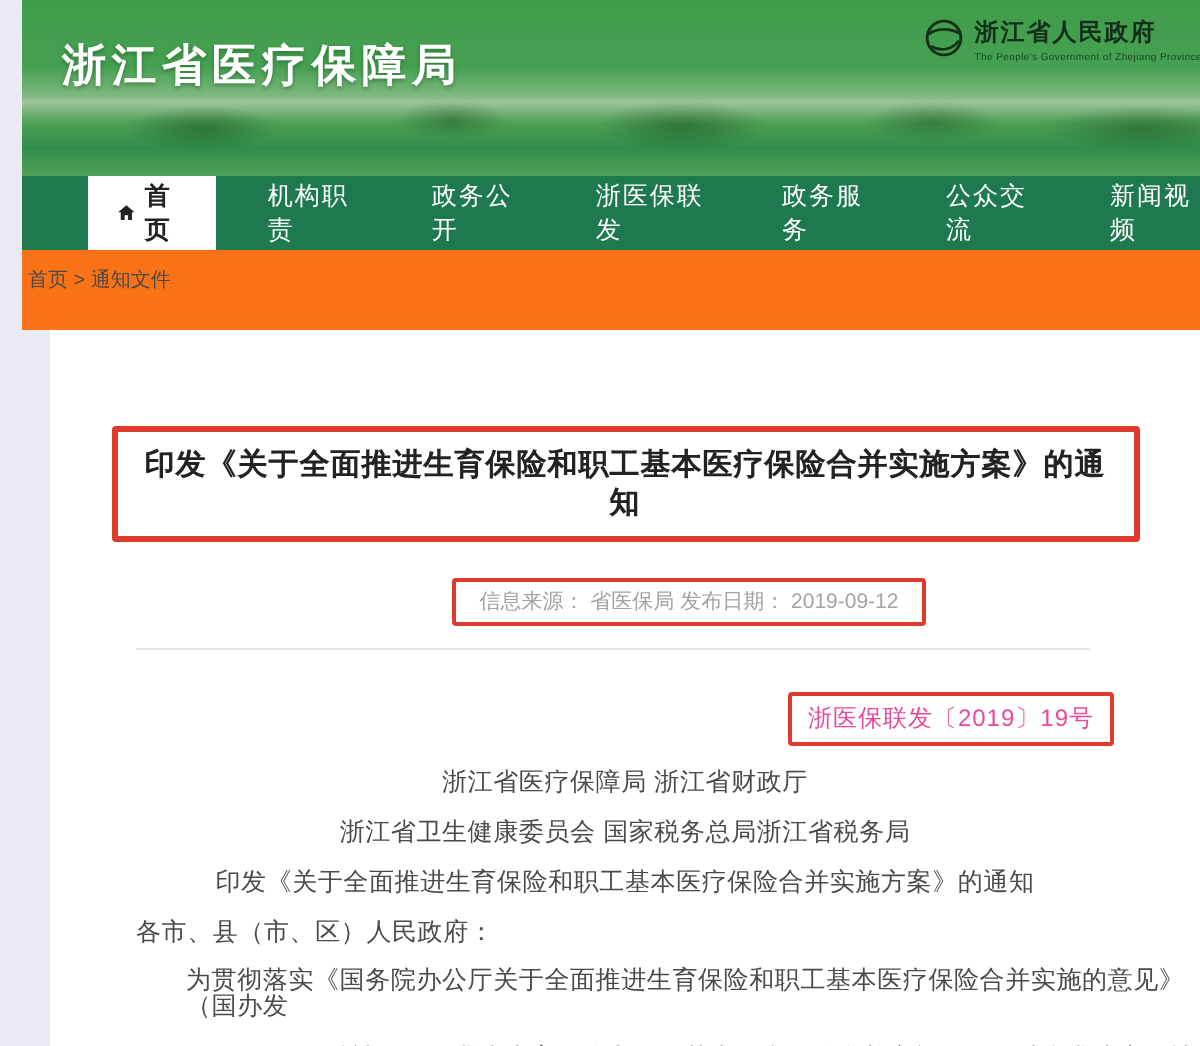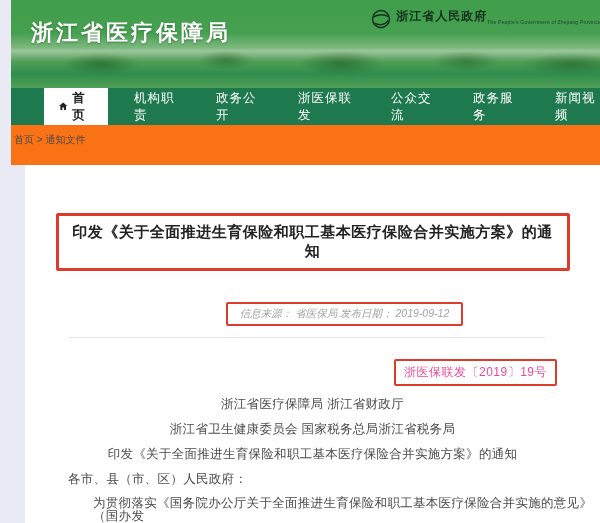--- a/index.html
+++ b/index.html
@@ -13,21 +13,21 @@
       radial-gradient(ellipse 55px 16px at 90px 64px, rgba(15,70,25,.45), transparent 70%),
       radial-gradient(ellipse 40px 14px at 215px 60px, rgba(15,70,25,.40), transparent 70%),
       radial-gradient(ellipse 60px 18px at 330px 63px, rgba(12,62,22,.42), transparent 70%),
       radial-gradient(ellipse 48px 15px at 455px 61px, rgba(15,70,25,.38), transparent 70%),
       radial-gradient(ellipse 70px 16px at 560px 64px, rgba(12,62,22,.40), transparent 70%),
       linear-gradient(180deg,#3f9d4b 0%,#46a051 38%,#7cb87e 54%,#9cc49a 58%,#4f9f55 70%,#2f8d4b 84%,#52a058 100%);}
   .site-title{position:absolute;left:20px;top:18px;color:#ffffff;font-size:22px;
       font-weight:bold;letter-spacing:3px;text-shadow:0 1px 2px rgba(0,40,10,.35);}
   .gov-logo{position:absolute;right:10px;top:8px;display:flex;align-items:flex-start;}
   .gov-logo svg{width:22px;height:22px;margin-right:4px;}
-  .gov-text{display:flex;flex-direction:row;align-items:flex-end;}
+  .gov-text{display:flex;flex-direction:column;}
   .gov-name{font-family:"Liberation Serif","DejaVu Serif",serif;font-weight:bold;
       font-size:12px;color:#14301b;letter-spacing:1px;}
   .gov-sub{font-size:5px;color:#1d4526;letter-spacing:.2px;margin-top:1px;}
 
   
   .nav{height:37px;background:#1e7a4e;display:flex;align-items:stretch;padding-left:33px;}
   .nav-item{display:flex;align-items:center;color:#ffffff;font-size:12.5px;
       letter-spacing:1px;padding:0 12px;margin-left:14px;cursor:pointer;}
   .nav-item.active{background:#ffffff;color:#222222;margin-left:0;padding:0 14px;font-weight:bold;}
   .nav-item.active svg{width:13px;height:13px;margin-right:4px;}
@@ -39,21 +39,21 @@
 
   
   .card{position:absolute;left:25px;top:165px;width:575px;height:358px;
         background:#ffffff;overflow:hidden;}
   .red-box{border:3px solid #dd3b2b;border-radius:2px;}
 
   .title-row{text-align:center;margin-top:38px;}
   .title-box{display:inline-block;max-width:484px;padding:7px 12px;
       font-size:15px;font-weight:bold;color:#222222;letter-spacing:.5px;}
 
-  .meta-row{text-align:center;padding-left:64px;margin-top:21px;font-style:italic;}
+  .meta-row{text-align:center;padding-left:64px;margin-top:8px;}
   .meta-box{display:inline-block;border-width:2px;padding:3px 12px;
       font-size:10.5px;color:#a3a3a3;}
 
   .divider{border:none;border-top:1px solid #e4e4e4;margin:11px 55px 0 43px;}
 
   .docnum-row{text-align:right;padding-right:43px;margin-top:21px;}
   .docnum-box{display:inline-block;border-width:2px;padding:3px 8px;
       font-size:12px;color:#ec4899;letter-spacing:.5px;}
 
   .body-text{margin-top:12px;font-size:12.5px;color:#4a4a4a;}
@@ -92,24 +92,24 @@
     <div class="nav-item">
       <span>机构职责</span>
     </div>
     <div class="nav-item">
       <span>政务公开</span>
     </div>
     <div class="nav-item">
       <span>浙医保联发</span>
     </div>
     <div class="nav-item">
-      <span>公众交流</span>
+      <span>政务服务</span>
     </div>
     <div class="nav-item">
-      <span>政务服务</span>
+      <span>公众交流</span>
     </div>
     <div class="nav-item">
       <span>新闻视频</span>
     </div>
   </div>
 
   <div class="breadcrumb-bar">
     <div class="breadcrumb">
       <span>首页</span>
       <span>&gt;</span>

